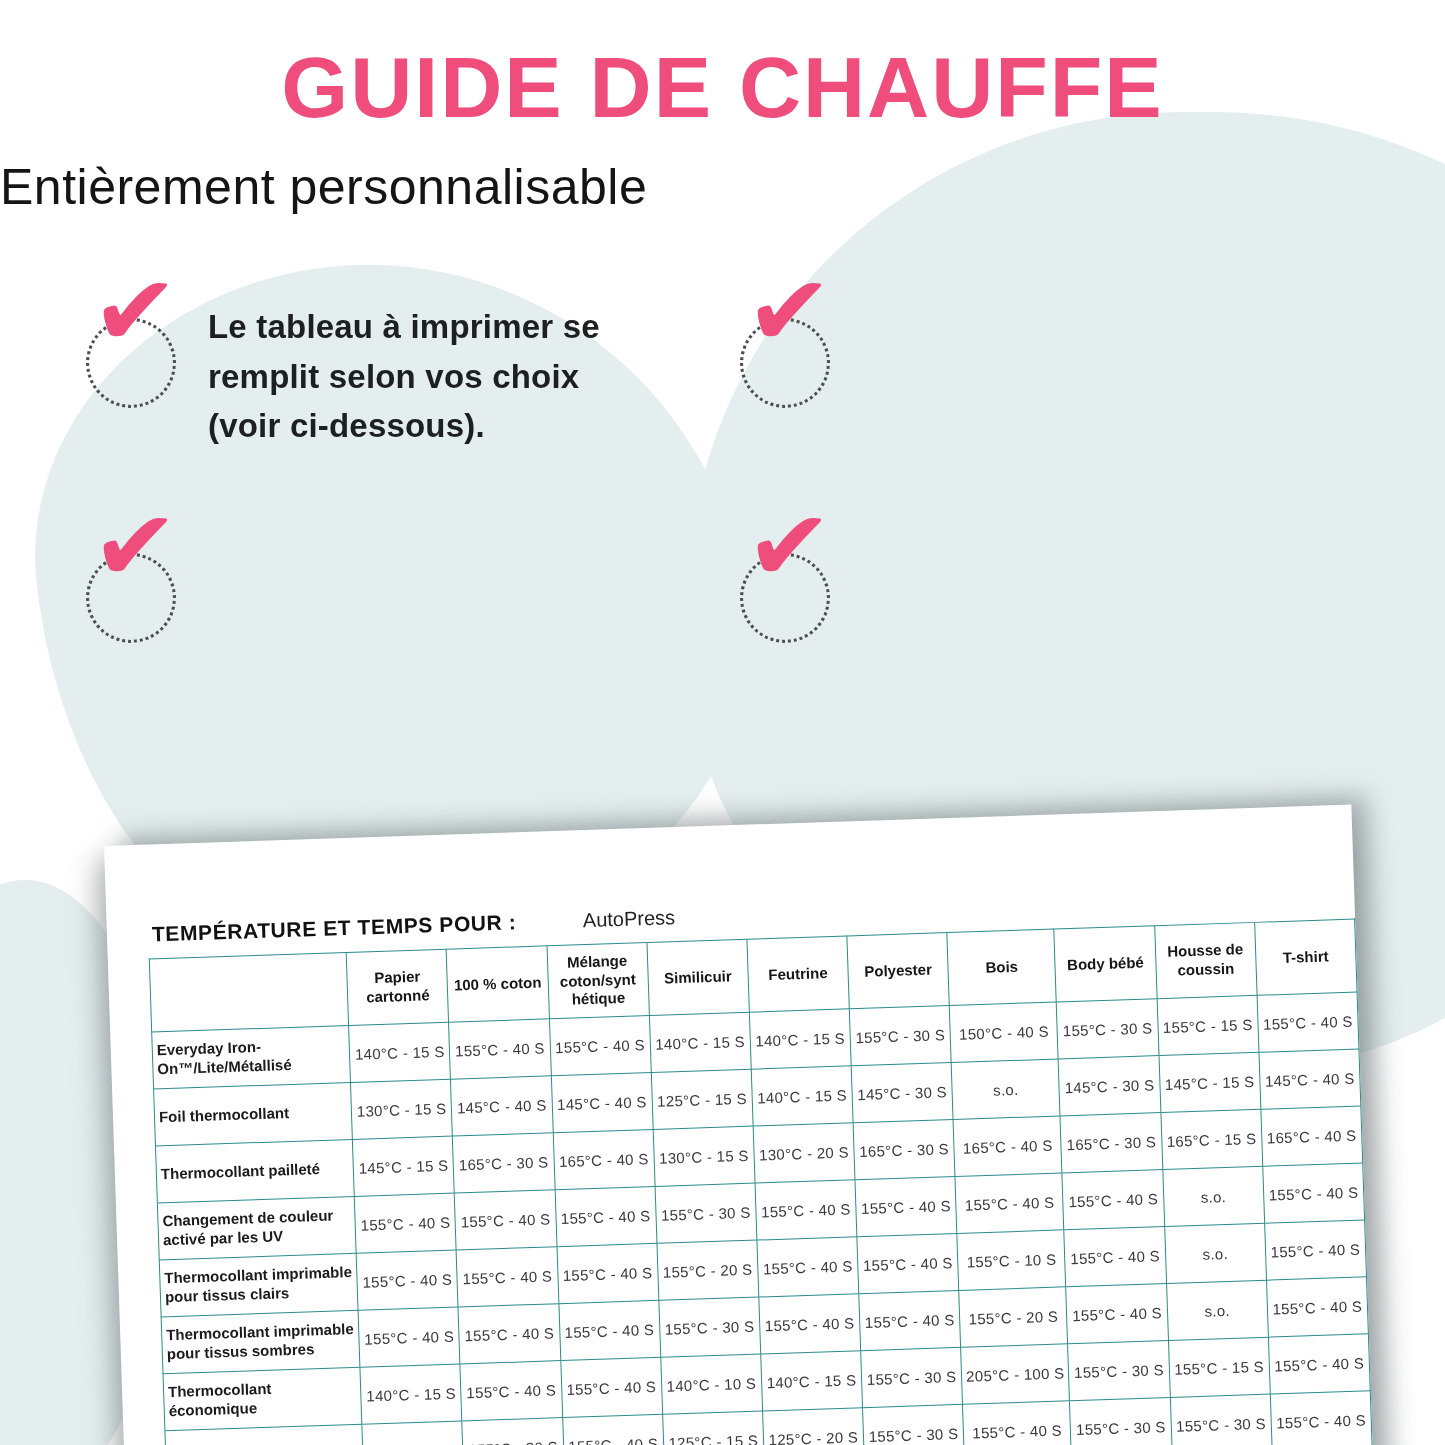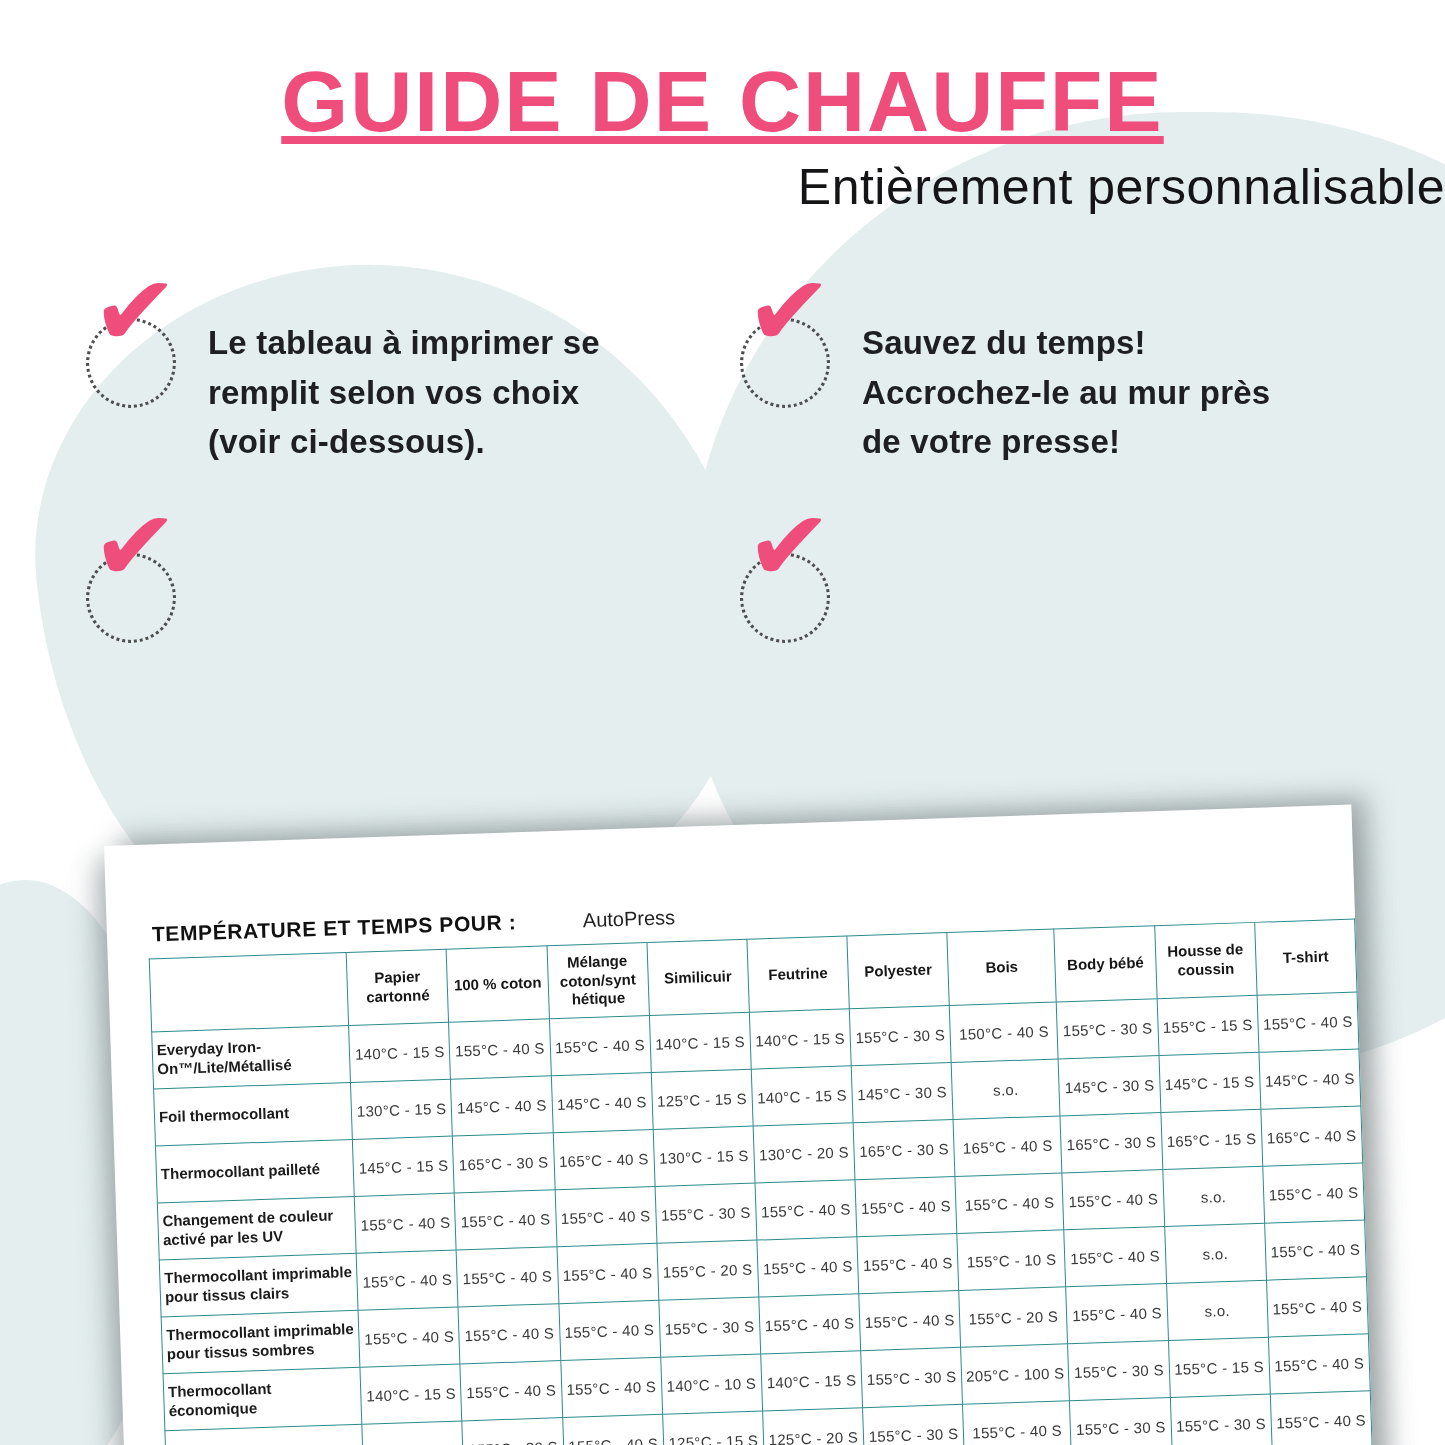--- a/index.html
+++ b/index.html
@@ -17,47 +17,47 @@
   .blob-right{
     left:688px;top:112px;width:1020px;height:960px;
     border-radius:50% 50% 48% 52% / 52% 48% 55% 45%;
   }
   .blob-bottom-left{
     left:-120px;top:880px;width:290px;height:620px;
     border-radius:50%;
   }
   
   .page-title{
-    position:absolute;left:0;top:52px;width:100%;margin:0;
+    position:absolute;left:0;top:38px;width:100%;margin:0;
     text-align:center;color:var(--pink);
-    font-size:86px;font-weight:700;letter-spacing:2px;z-index:2;text-decoration:underline;
+    font-size:86px;font-weight:700;letter-spacing:2px;z-index:2;
   }
   .page-subtitle{
     position:absolute;left:0;top:158px;width:100%;margin:0;
-    text-align:right;color:#151517;
+    text-align:left;color:#151517;
     font-size:50px;font-weight:400;letter-spacing:0.5px;z-index:2;
   }
   
   .feature{position:absolute;display:flex;align-items:flex-start;z-index:2;}
   .feature-1{left:84px;top:300px;}
   .feature-2{left:738px;top:300px;}
   .feature-3{left:84px;top:535px;}
   .feature-4{left:738px;top:535px;}
   .check-wrap{position:relative;width:108px;height:104px;flex:0 0 auto;}
   .check-circle{
     position:absolute;left:2px;top:18px;width:84px;height:84px;
     border:3px dotted #4e4e4e;border-radius:50%;
   }
   .check-mark{
     position:absolute;left:8px;top:-40px;
     font-size:102px;line-height:1;color:var(--pink);
     transform:rotate(3deg);font-family:"DejaVu Sans",sans-serif;
   }
   .feature-text{
-    margin:18px 0 0 16px;color:var(--ink);
+    margin:2px 0 0 16px;color:var(--ink);
     font-size:33px;font-weight:700;line-height:1.5;
     white-space:pre-line;letter-spacing:0.2px;
   }
   
   .paper{
     position:absolute;left:104px;top:846px;width:1248px;height:1100px;
     background:#ffffff;z-index:3;
     transform:rotate(-1.9deg);transform-origin:0 0;
     box-shadow:16px -9px 24px rgba(108,118,120,0.50),
                -10px 12px 22px rgba(108,118,120,0.35),
@@ -113,23 +113,20 @@
     <p class="feature-text">Le tableau à imprimer se
 remplit selon vos choix
 (voir ci-dessous).</p>
   </div>
 
   <div class="feature feature-2">
     <span class="check-wrap">
       <span class="check-circle"></span>
       <span class="check-mark">✔</span>
     </span>
-    <p class="feature-text">Sauvez du temps!
-Accrochez-le au mur près
-de votre presse!</p>
   </div>
 
   <div class="feature feature-3">
     <span class="check-wrap">
       <span class="check-circle"></span>
       <span class="check-mark">✔</span>
     </span>
   </div>
 
   <div class="feature feature-4">

